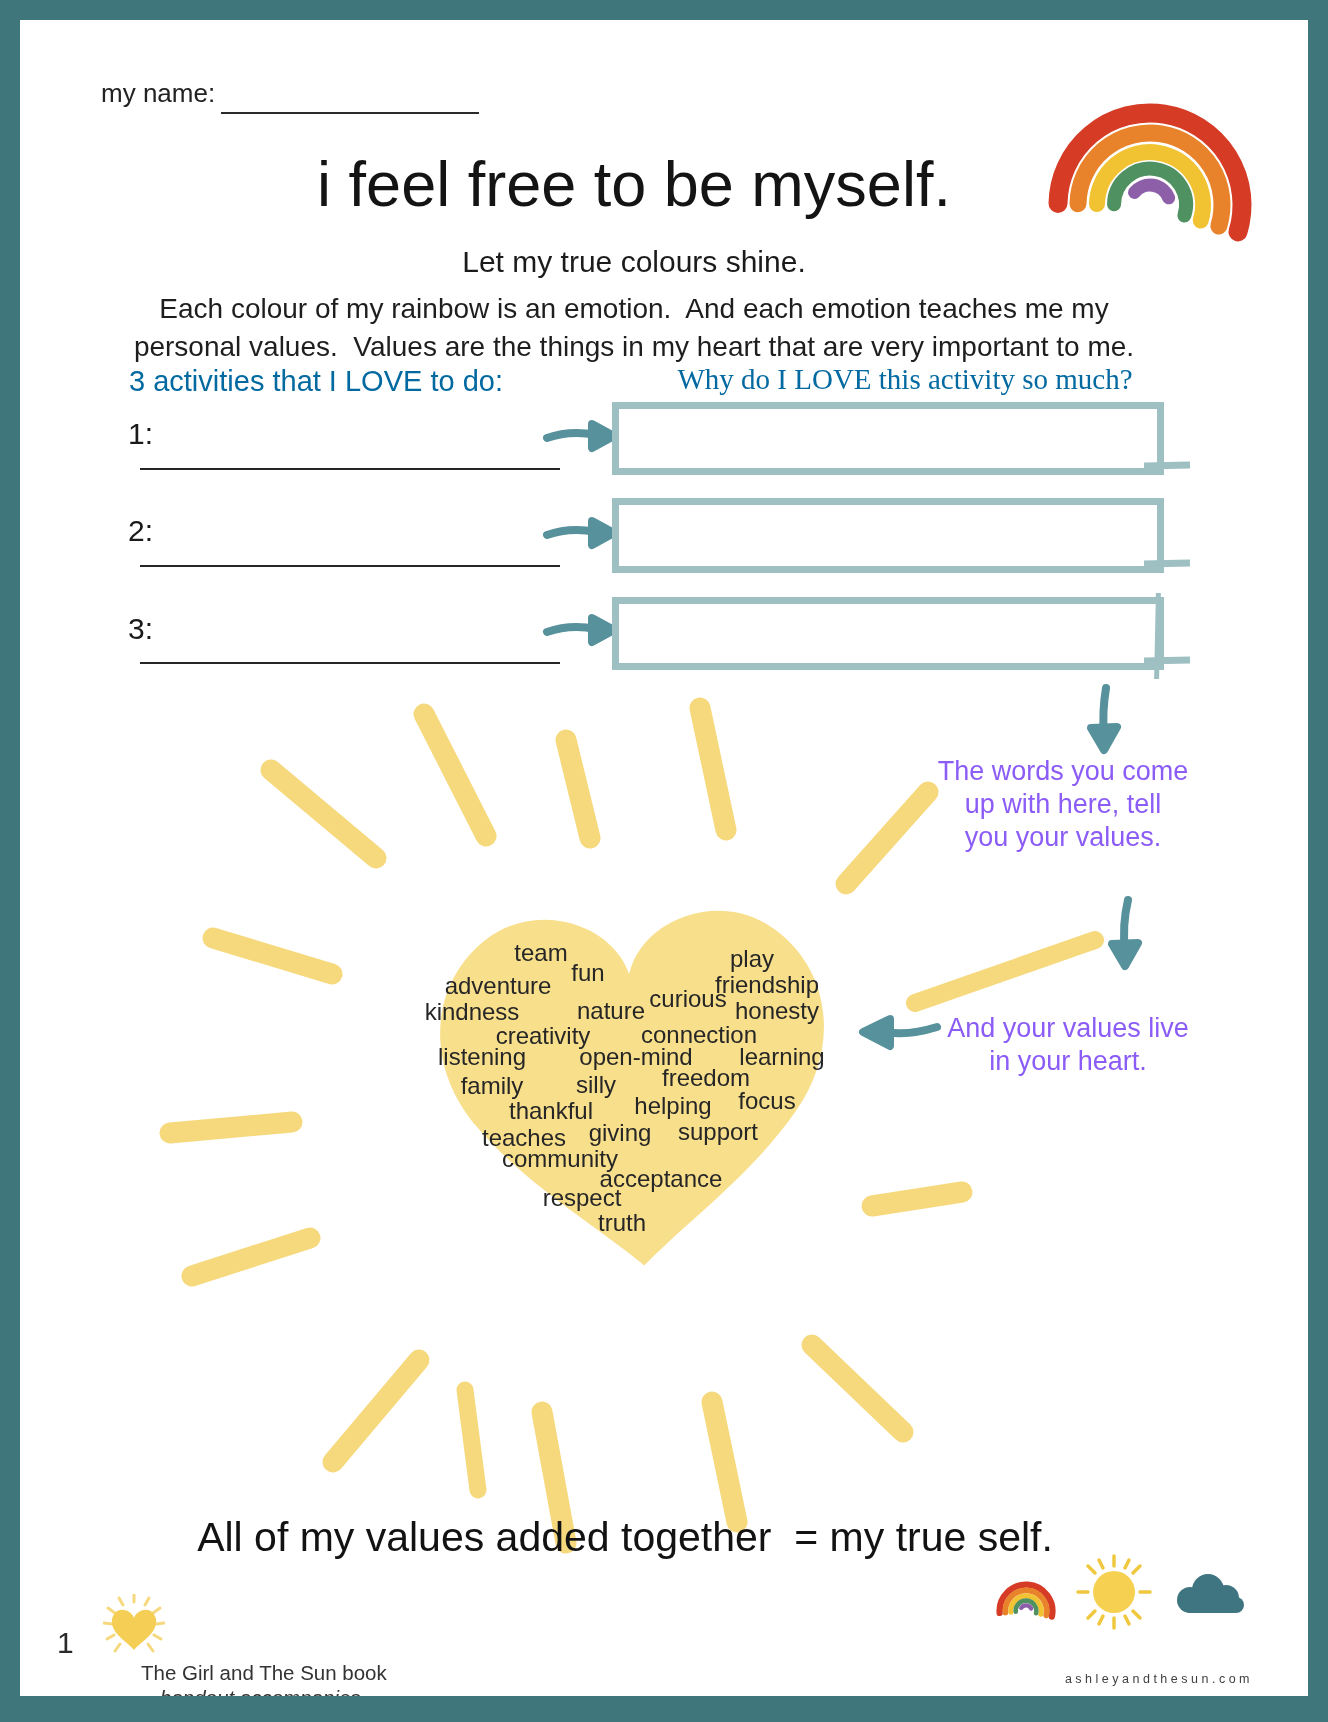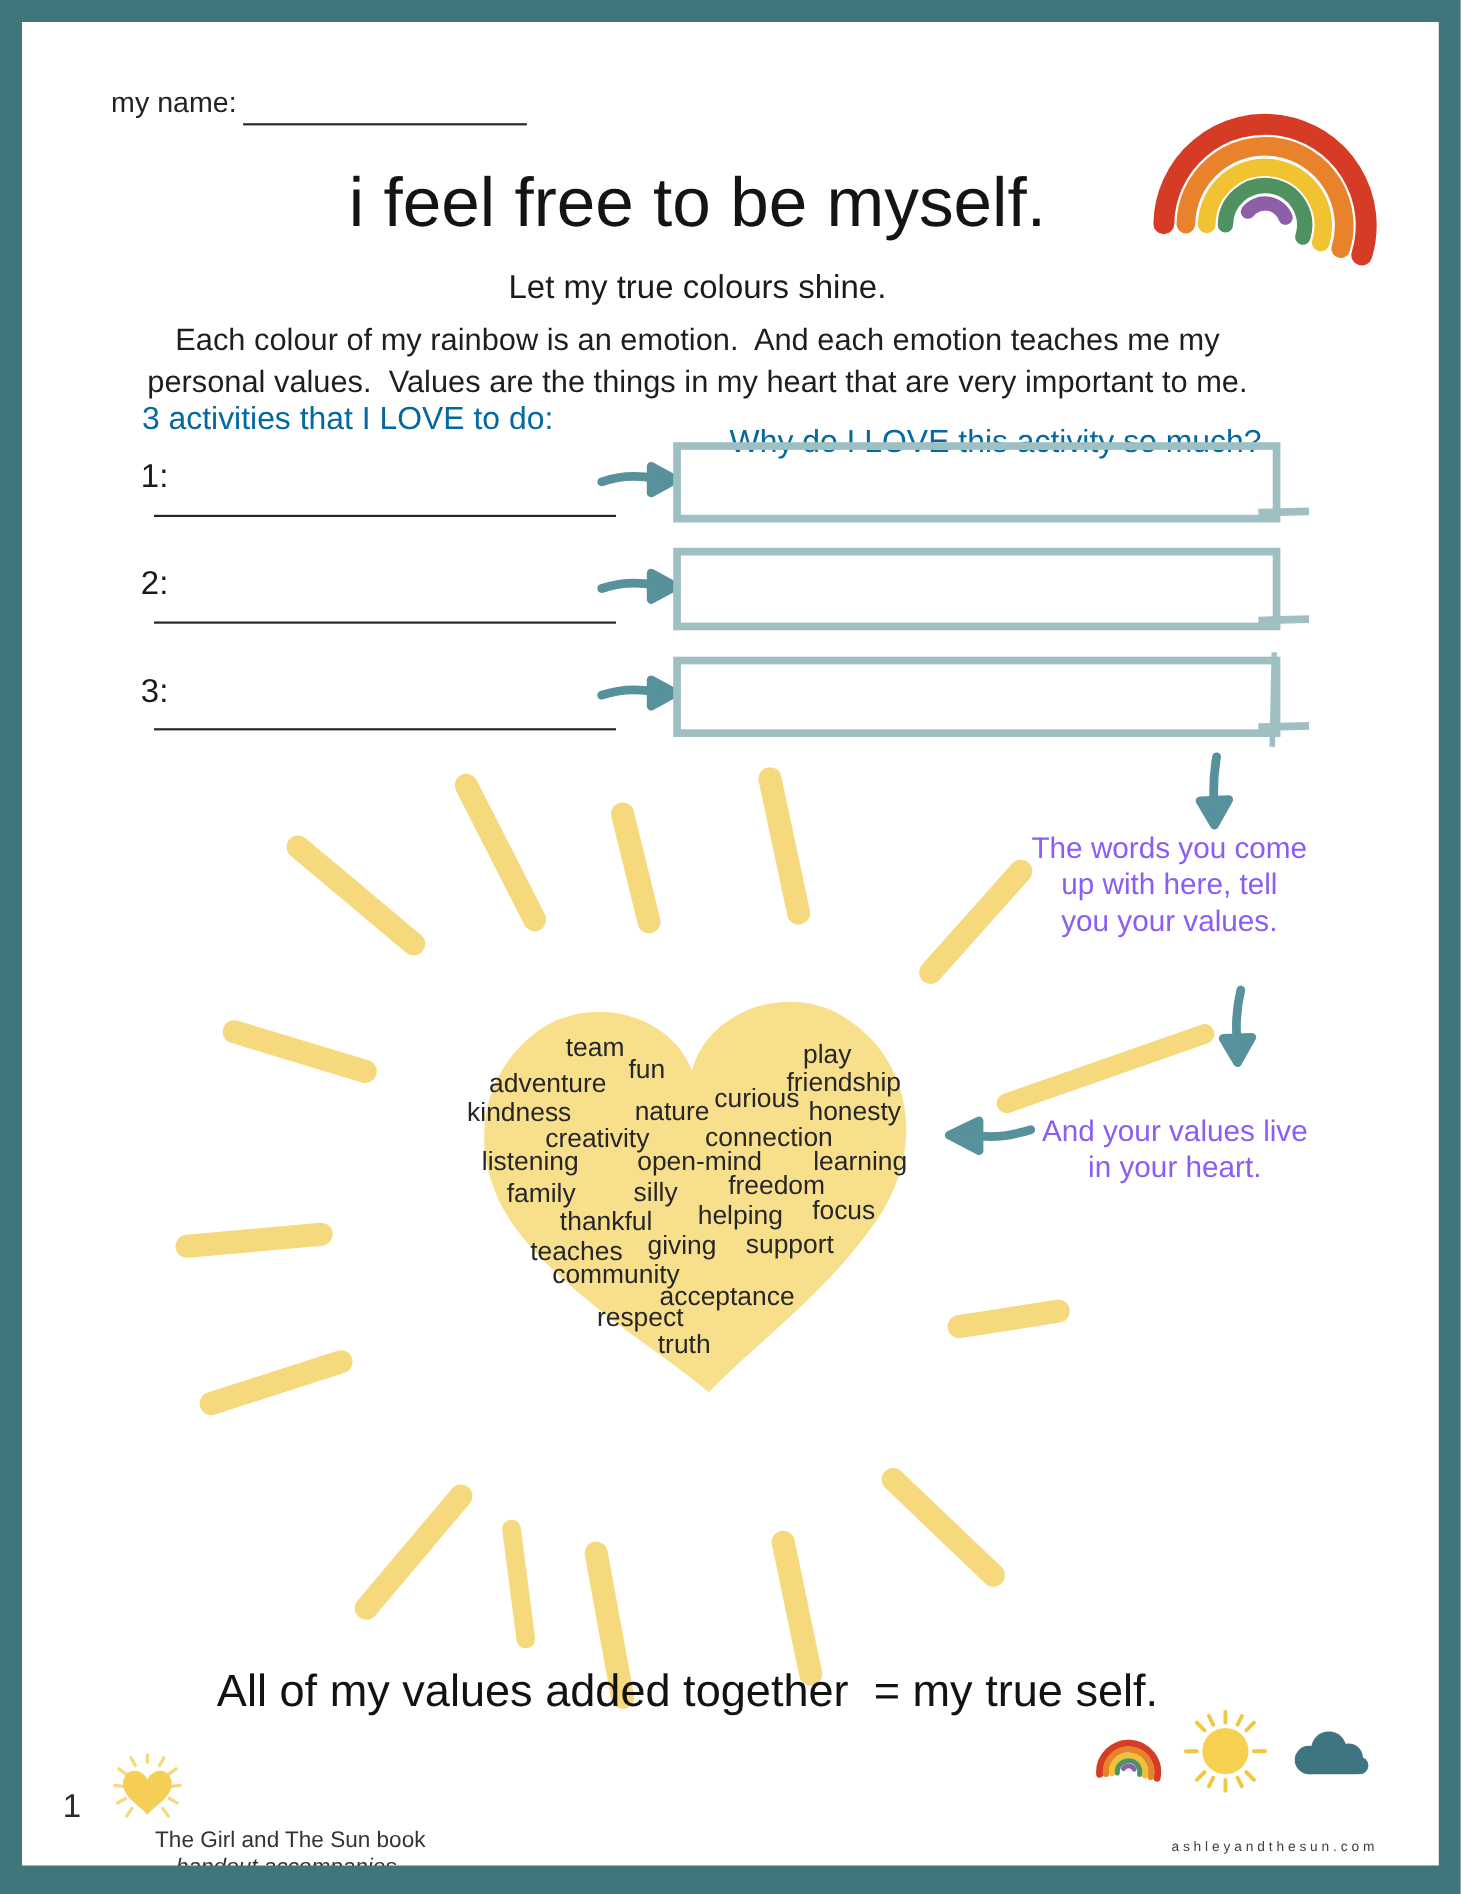--- a/index.html
+++ b/index.html
@@ -130,21 +130,21 @@
 
   <div class="abs z2 name-label" style="left:101px;top:78px;">my name:</div>
   <div class="abs z2 name-line" style="left:221px;top:112px;"></div>
 
   <div class="abs z2 ctr title" style="left:634px;top:148px;">i feel free to be myself.</div>
   <div class="abs z2 ctr subtitle" style="left:634px;top:245px;">Let my true colours shine.</div>
   <div class="abs z2 ctr intro-line" style="left:634px;top:293px;">Each colour of my rainbow is an emotion.  And each emotion teaches me my</div>
   <div class="abs z2 ctr intro-line" style="left:634px;top:331px;">personal values.  Values are the things in my heart that are very important to me.</div>
 
   <div class="abs z2 heading" style="left:129px;top:365px;">3 activities that I LOVE to do:</div>
-  <div class="abs z2 ctr heading" style="left:905px;top:386px;">Why do I LOVE this activity so much?</div>
+  <div class="abs z2 ctr heading" style="left:905px;top:363px;font-family:Liberation Serif, serif;">Why do I LOVE this activity so much?</div>
 
   <div class="abs z2 item-label" style="left:128px;top:417px;">1:</div>
   <div class="abs z2 write-line" style="left:140px;top:468px;"></div>
   <div class="abs z2 ans-box" style="left:612px;top:402px;height:73px;">
       <span class="ov-h"></span>
     </div>
 
   <div class="abs z2 item-label" style="left:128px;top:514px;">2:</div>
   <div class="abs z2 write-line" style="left:140px;top:565px;"></div>
   <div class="abs z2 ans-box" style="left:612px;top:498px;height:75px;">

